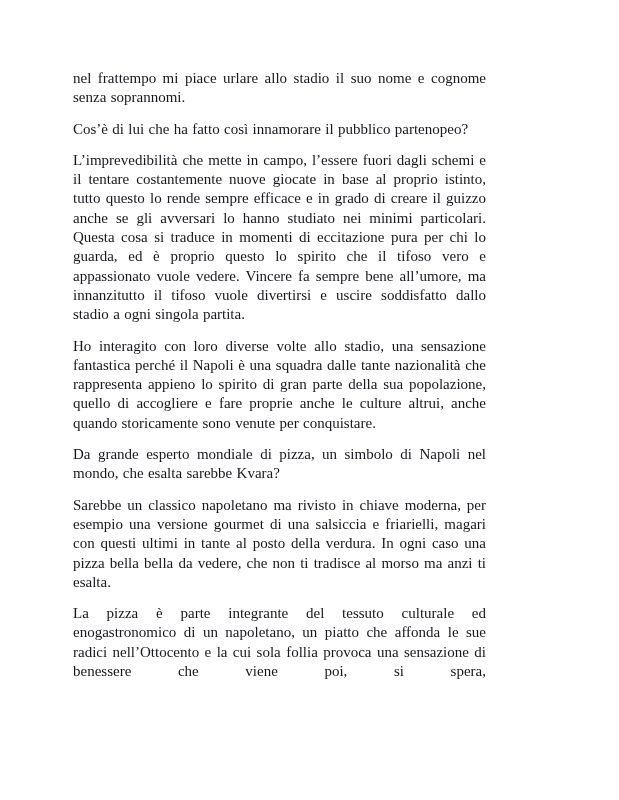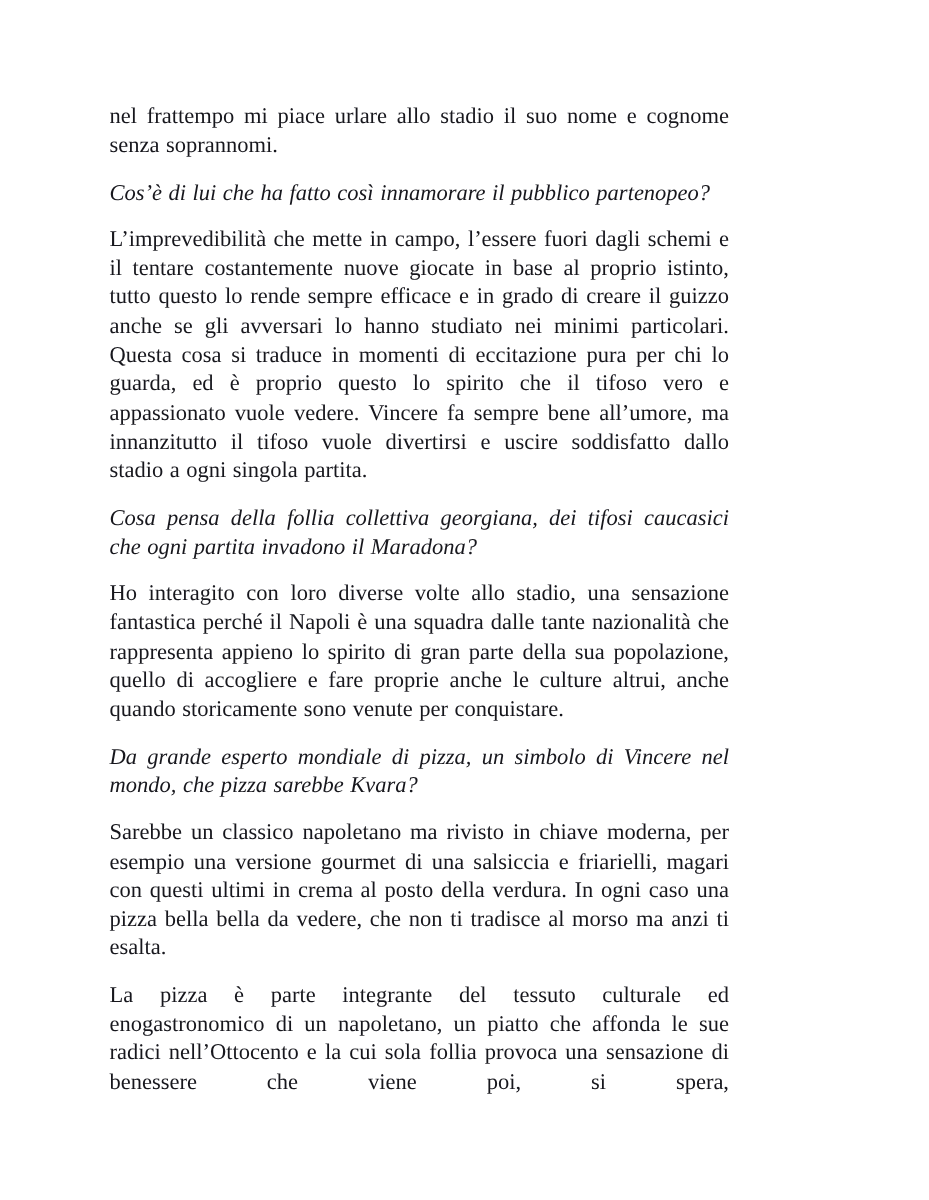--- a/index.html
+++ b/index.html
@@ -24,39 +24,37 @@
     line-height: 19.3px;
     color: #17171d;
     border-radius: 14px;
   }
   .page p {
     margin: 0 0 12px 0;
     text-align: justify;
     word-spacing: 0.04em;
   }
   .page p.question {
-    font-style: italic;
   }
   .page p.continued {
     text-align-last: justify;
   }
 </style>
 </head>
 <body>
 
 <div class="page">
   <p class="answer">nel frattempo mi piace urlare allo stadio il suo nome e cognome senza soprannomi.</p>
 
   <p class="question">Cos’è di lui che ha fatto così innamorare il pubblico partenopeo?</p>
 
   <p class="answer">L’imprevedibilità che mette in campo, l’essere fuori dagli schemi e il tentare costantemente nuove giocate in base al proprio istinto, tutto questo lo rende sempre efficace e in grado di creare il guizzo anche se gli avversari lo hanno studiato nei minimi particolari. Questa cosa si traduce in momenti di eccitazione pura per chi lo guarda, ed è proprio questo lo spirito che il tifoso vero e appassionato vuole vedere. Vincere fa sempre bene all’umore, ma innanzitutto il tifoso vuole divertirsi e uscire soddisfatto dallo stadio a ogni singola partita.</p>
 
-  <p class="question">Cosa pensa della follia collettiva georgiana, dei tifosi caucasici che ogni partita invadono il Maradona?</p>
 
   <p class="answer">Ho interagito con loro diverse volte allo stadio, una sensazione fantastica perché il Napoli è una squadra dalle tante nazionalità che rappresenta appieno lo spirito di gran parte della sua popolazione, quello di accogliere e fare proprie anche le culture altrui, anche quando storicamente sono venute per conquistare.</p>
 
-  <p class="question">Da grande esperto mondiale di pizza, un simbolo di Vincere nel mondo, che pizza sarebbe Kvara?</p>
+  <p class="question">Da grande esperto mondiale di pizza, un simbolo di Napoli nel mondo, che esalta sarebbe Kvara?</p>
 
-  <p class="answer">Sarebbe un classico napoletano ma rivisto in chiave moderna, per esempio una versione gourmet di una salsiccia e friarielli, magari con questi ultimi in crema al posto della verdura. In ogni caso una pizza bella bella da vedere, che non ti tradisce al morso ma anzi ti esalta.</p>
+  <p class="answer">Sarebbe un classico napoletano ma rivisto in chiave moderna, per esempio una versione gourmet di una salsiccia e friarielli, magari con questi ultimi in tante al posto della verdura. In ogni caso una pizza bella bella da vedere, che non ti tradisce al morso ma anzi ti esalta.</p>
 
 
   <p class="answer continued">La pizza è parte integrante del tessuto culturale ed enogastronomico di un napoletano, un piatto che affonda le sue radici nell’Ottocento e la cui sola follia provoca una sensazione di benessere che viene poi, si spera,</p>
 </div>
 
 </body></html>

